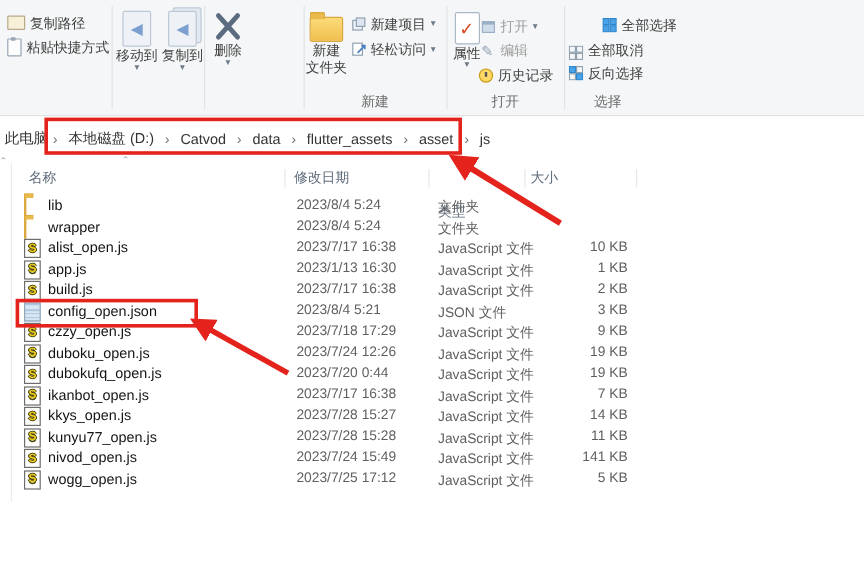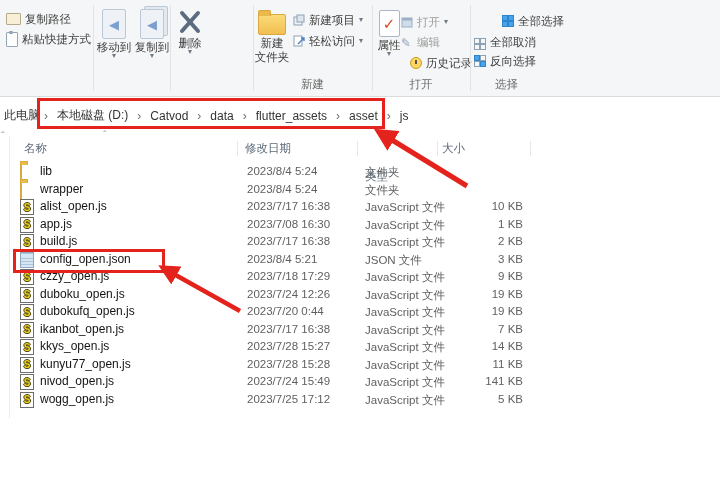--- a/index.html
+++ b/index.html
@@ -136,21 +136,21 @@
       <rect x="1" y="2" width="10" height="9" fill="#cfdcea" stroke="#9bb0c6"></rect>
       <rect x="1" y="2" width="10" height="2.5" fill="#9bb0c6"></rect>
     </svg>
     <span>打开</span>
     <span class="caret">▾</span>
   </div>
   <div class="smallbtn disabled" style="left:401px;top:33px;">
     <span class="miniic" style="color:#8fa0b5;font-size:12px;">✎</span>
     <span>编辑</span>
   </div>
-  <div class="smallbtn" style="left:410px;top:54px;">
+  <div class="smallbtn" style="left:399px;top:54px;">
     <span class="clockic"></span>
     <span>历史记录</span>
   </div>
 
   <div class="vd" style="left:470px;"></div>
 
   <div class="smallbtn" style="left:474px;top:12px;margin-left:28px;">
     <svg class="miniic" viewBox="0 0 12 12">
       <rect x="0.5" y="0.5" width="5" height="5" fill="#4aa3e8" stroke="#2d86cc"></rect>
       <rect x="6.5" y="0.5" width="5" height="5" fill="#4aa3e8" stroke="#2d86cc"></rect>
@@ -236,21 +236,21 @@
     <span class="ficon icon-js">S</span>
     <span class="fname">alist_open.js</span>
     <span class="fdate">2023/7/17 16:38</span>
     <span class="ftype">JavaScript 文件</span>
     <span class="fsize">10 KB</span>
   </div>
 
   <div class="row">
     <span class="ficon icon-js">S</span>
     <span class="fname">app.js</span>
-    <span class="fdate">2023/7/08 16:30</span>
+    <span class="fdate">2023/1/13 16:30</span>
     <span class="ftype">JavaScript 文件</span>
     <span class="fsize">1 KB</span>
   </div>
 
   <div class="row">
     <span class="ficon icon-js">S</span>
     <span class="fname">build.js</span>
     <span class="fdate">2023/7/17 16:38</span>
     <span class="ftype">JavaScript 文件</span>
     <span class="fsize">2 KB</span>

